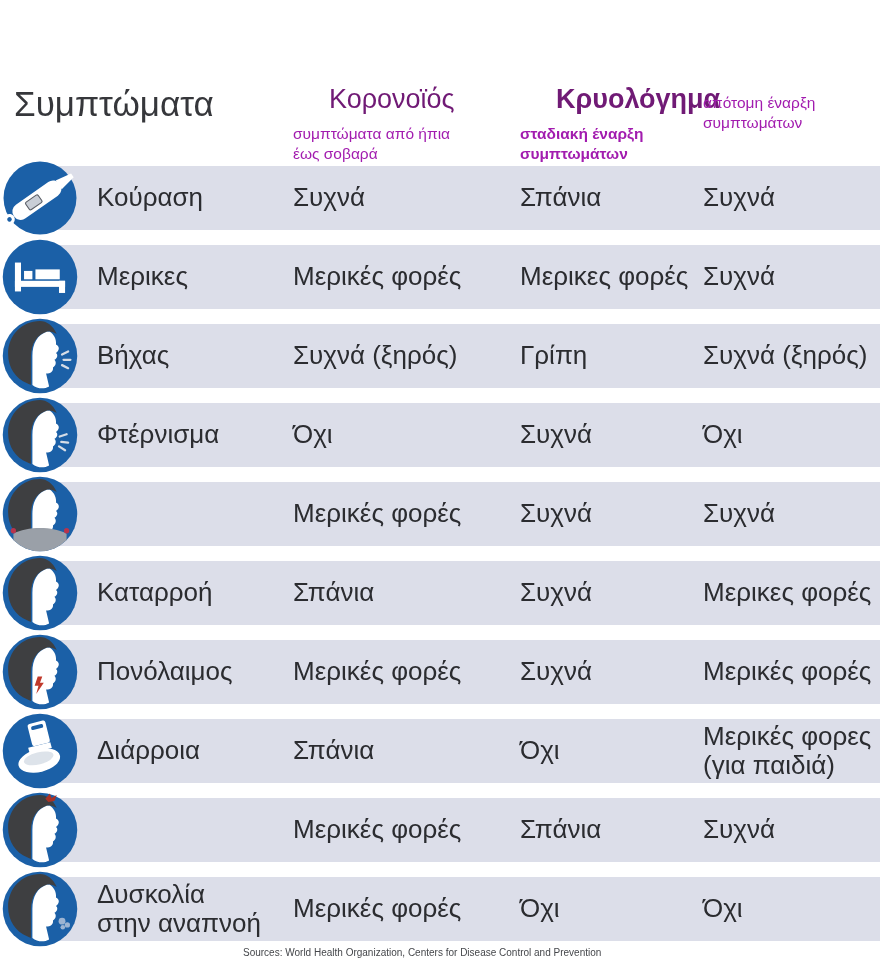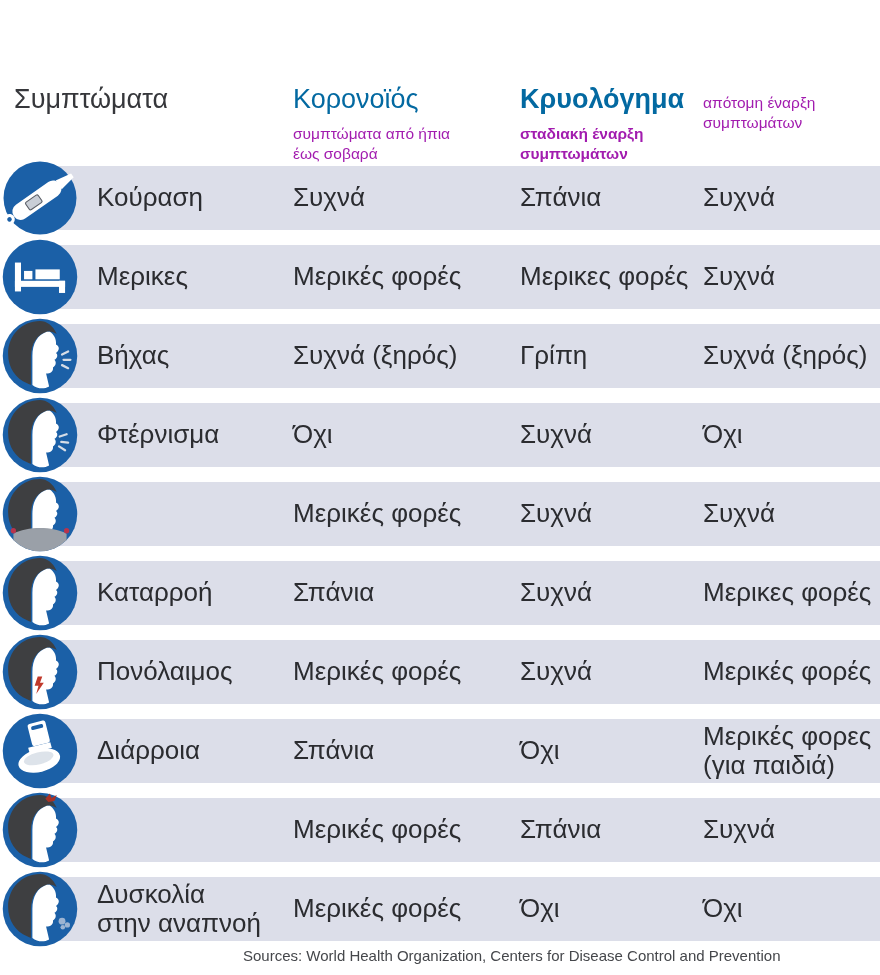--- a/index.html
+++ b/index.html
@@ -1,41 +1,41 @@
 <!DOCTYPE html>
 <html><head>
 <meta charset="utf-8">
 <style>
   html,body{margin:0;padding:0;background:#ffffff;}
   #infographic{
     position:relative;width:880px;height:975px;background:#ffffff;
     font-family:"Liberation Sans",sans-serif;overflow:hidden;
   }
   
-  .hdr-sym{position:absolute;left:14px;top:84px;font-size:27px;color:#36373b;}
+  .hdr-sym{position:absolute;left:14px;top:84px;font-size:35px;color:#36373b;}
   .hdr-col{position:absolute;top:84px;}
   .hdr-c1{left:293px;} .hdr-c2{left:520px;font-weight:bold;} .hdr-c3{left:703px;}
-  .hdr-title{font-size:27px;color:#0369a1;}
+  .hdr-title{font-size:27px;color:#701a75;margin-left:36px;}
   .hdr-sub{margin-top:9px;font-size:15.5px;line-height:1.32;color:#a21caf;white-space:pre-line;}
   
   .rows{position:absolute;left:0;top:166px;width:880px;}
   .row{position:relative;height:64px;margin-bottom:15px;}
   .band{position:absolute;left:30px;right:0;top:0;bottom:0;background:#dcdee9;}
   .icon{position:absolute;left:2px;top:-6px;width:76px;height:76px;}
   .icon svg{width:100%;height:100%;overflow:visible;display:block;}
   .cell{
     position:absolute;top:0;height:100%;display:flex;align-items:center;
     font-size:26px;color:#2b2c30;white-space:pre-line;line-height:1.12;
   }
   .sym{left:97px;width:192px;}
   .c1{left:293px;width:218px;}
   .c2{left:520px;width:176px;}
   .c3{left:703px;width:174px;}
   
-  .footer{position:absolute;left:243px;top:947px;font-size:15px;color:#45474b;}
+  .footer{position:absolute;left:243px;top:947px;font-size:10px;color:#45474b;}
 </style>
 </head>
 <body>
 
 <svg style="position:absolute;width:0;height:0" aria-hidden="true">
   <defs>
     <clipPath id="clip-circle">
         <circle cx="50" cy="50" r="49"></circle>
       </clipPath>
     <g id="sym-face">

